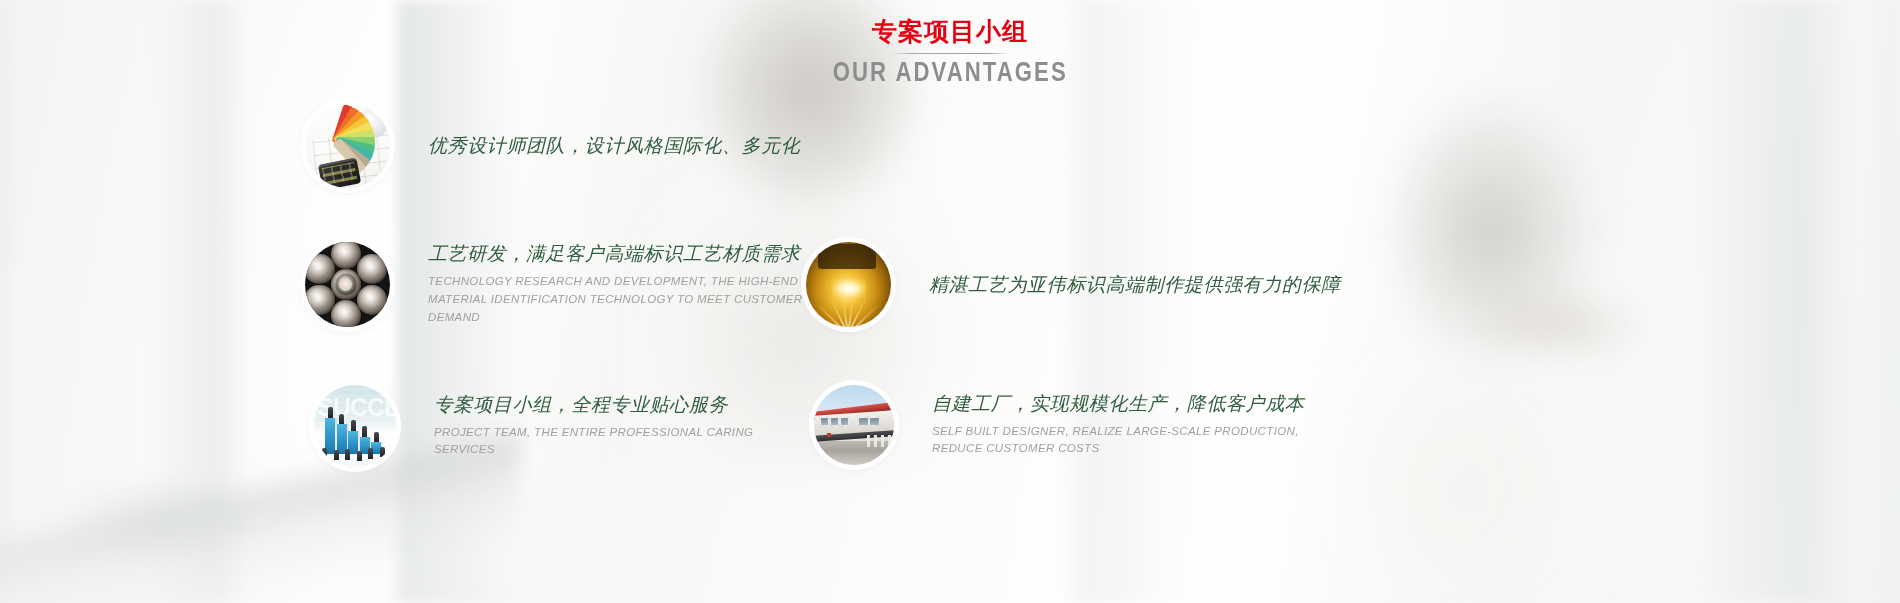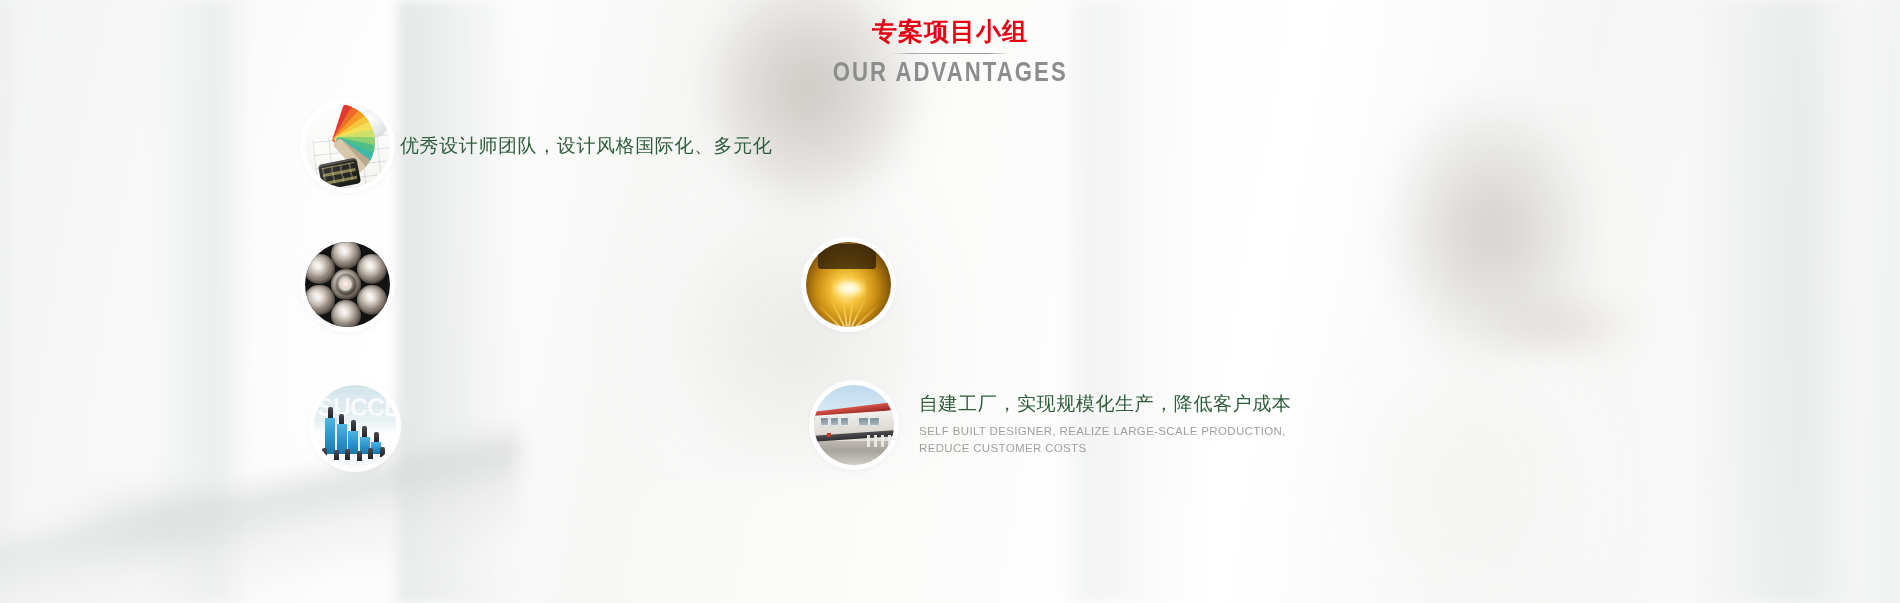--- a/index.html
+++ b/index.html
@@ -134,21 +134,21 @@
     box-shadow: 0 0 0 5px rgba(255,255,255,0.92),
                 0 2px 10px rgba(120,120,120,0.22);
   }
   .thumb {
     border-radius: 50%;
     overflow: hidden;
     position: relative;
   }
   .thumb-inner { position: absolute; inset: 0; }
 
-  .texts { margin-left: 10px; }
+  .texts { margin-left: 38px; font-style: italic; }
   .t-cn {
     font-size: 19px;
     color: #2f5d3c;
     letter-spacing: 0.6px;
     line-height: 1.25;
     white-space: nowrap;
   }
   .t-en {
     margin-top: 7px;
     font-size: 11.5px;
@@ -346,20 +346,24 @@
           <div class="tube" style="left:30%;top:-4%;width:36%;height:36%;"></div>
           <div class="tube" style="left:30%;top:68%;width:36%;height:36%;"></div>
           <div class="tube" style="left:-1%;top:14%;width:36%;height:36%;"></div>
           <div class="tube" style="left:61%;top:14%;width:36%;height:36%;"></div>
           <div class="tube" style="left:-1%;top:50%;width:36%;height:36%;"></div>
           <div class="tube" style="left:61%;top:50%;width:36%;height:36%;"></div>
           <div class="tube c" style="left:36%;top:38%;width:24%;height:24%;"></div>
         </div>
       </div>
     </div>
+    <div class="texts">
+      <div class="t-cn">工艺研发，满足客户高端标识工艺材质需求</div>
+      <div class="t-en wide">TECHNOLOGY RESEARCH AND DEVELOPMENT, THE HIGH-END MATERIAL IDENTIFICATION TECHNOLOGY TO MEET CUSTOMER DEMAND</div>
+    </div>
   </div>
 
   <div class="item" style="left:806px; top:242px;">
     <div class="thumb-wrap">
       <div class="thumb" style="width:85px;height:85px;">
         <div class="thumb-inner art-weld">
           <div class="machine"></div>
 
           <div class="spark" style="transform:rotate(-66deg);"></div>
           <div class="spark" style="transform:rotate(-46deg);"></div>
@@ -368,20 +372,21 @@
           <div class="spark" style="transform:rotate(8deg);"></div>
           <div class="spark" style="transform:rotate(26deg);"></div>
           <div class="spark" style="transform:rotate(46deg);"></div>
           <div class="spark" style="transform:rotate(66deg);"></div>
 
           <div class="core"></div>
         </div>
       </div>
     </div>
     <div class="texts">
+      <div class="t-cn">精湛工艺为亚伟标识高端制作提供强有力的保障</div>
     </div>
   </div>
 
   <div class="item" style="left:314px; top:385px;">
     <div class="thumb-wrap">
       <div class="thumb" style="width:82px;height:82px;">
         <div class="thumb-inner art-success">
           <div class="wordmark">SUCCESS</div>
           <div class="wordsfog"></div>
           <div class="bar" style="left:14%;width:12%;height:44%;"></div>
@@ -396,23 +401,27 @@
           <div class="man" style="left:73%;bottom:30%;height:13%;"></div>
           <div class="man" style="left:10%;bottom:10%;height:13%;"></div>
           <div class="man" style="left:24%;bottom:8%;height:13%;"></div>
           <div class="man" style="left:38%;bottom:9%;height:13%;"></div>
           <div class="man" style="left:52%;bottom:7%;height:13%;"></div>
           <div class="man" style="left:66%;bottom:10%;height:13%;"></div>
           <div class="man" style="left:80%;bottom:12%;height:13%;"></div>
         </div>
       </div>
     </div>
-  </div>
-
-  <div class="item" style="left:814px; top:385px;gap:15px;">
+    <div class="texts">
+      <div class="t-cn">专案项目小组，全程专业贴心服务</div>
+      <div class="t-en wide">PROJECT TEAM, THE ENTIRE PROFESSIONAL CARING SERVICES</div>
+    </div>
+  </div>
+
+  <div class="item" style="left:814px; top:385px;">
     <div class="thumb-wrap">
       <div class="thumb" style="width:80px;height:80px;">
         <div class="thumb-inner art-factory">
           <div class="ground"></div>
           <div class="roof"></div>
           <div class="wall"></div>
           <div class="win" style="left:8%;width:9%;"></div>
           <div class="win" style="left:20%;width:9%;"></div>
           <div class="win" style="left:32%;width:9%;"></div>
           <div class="win" style="left:55%;width:11%;"></div>

